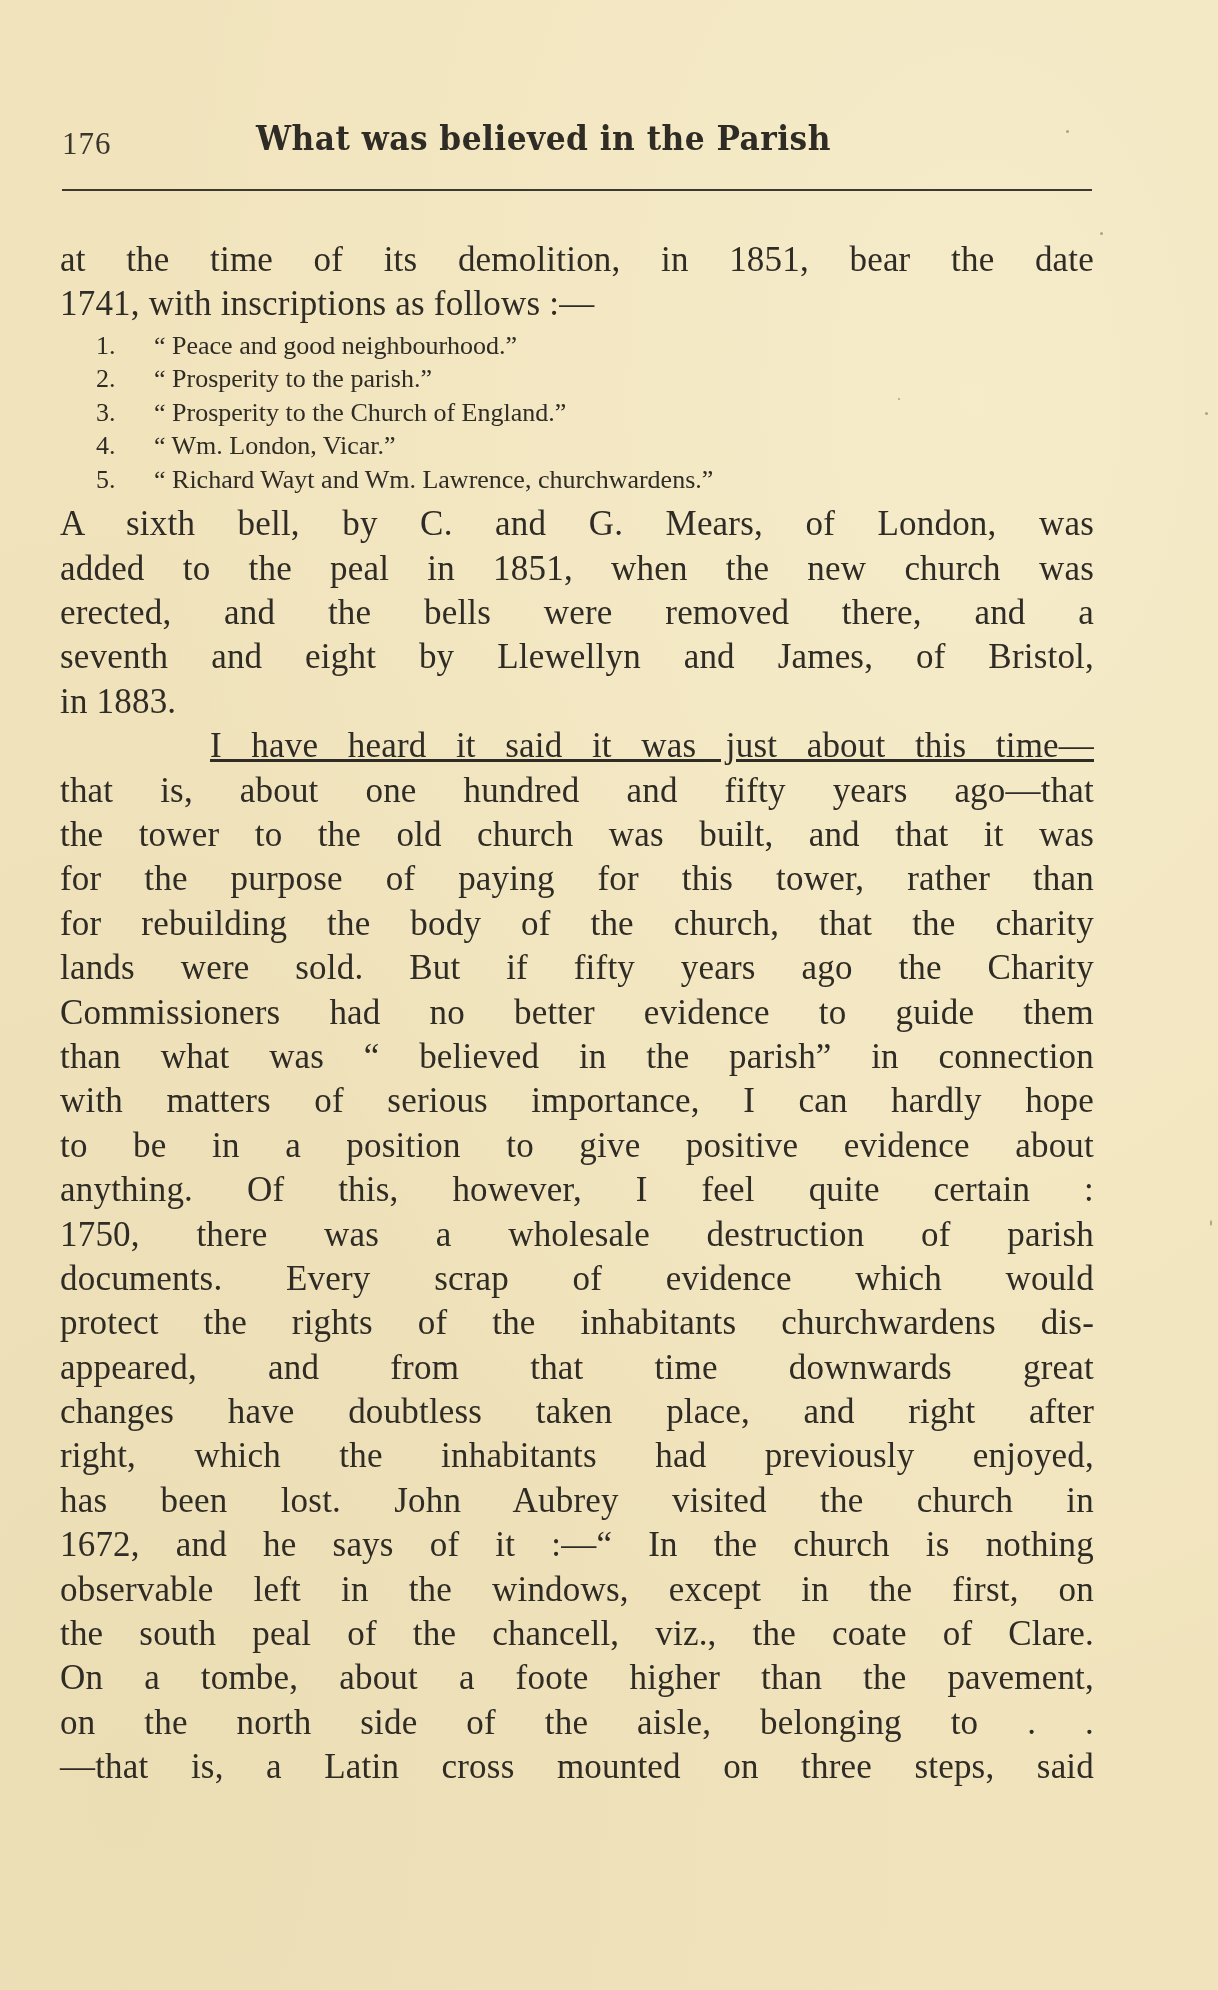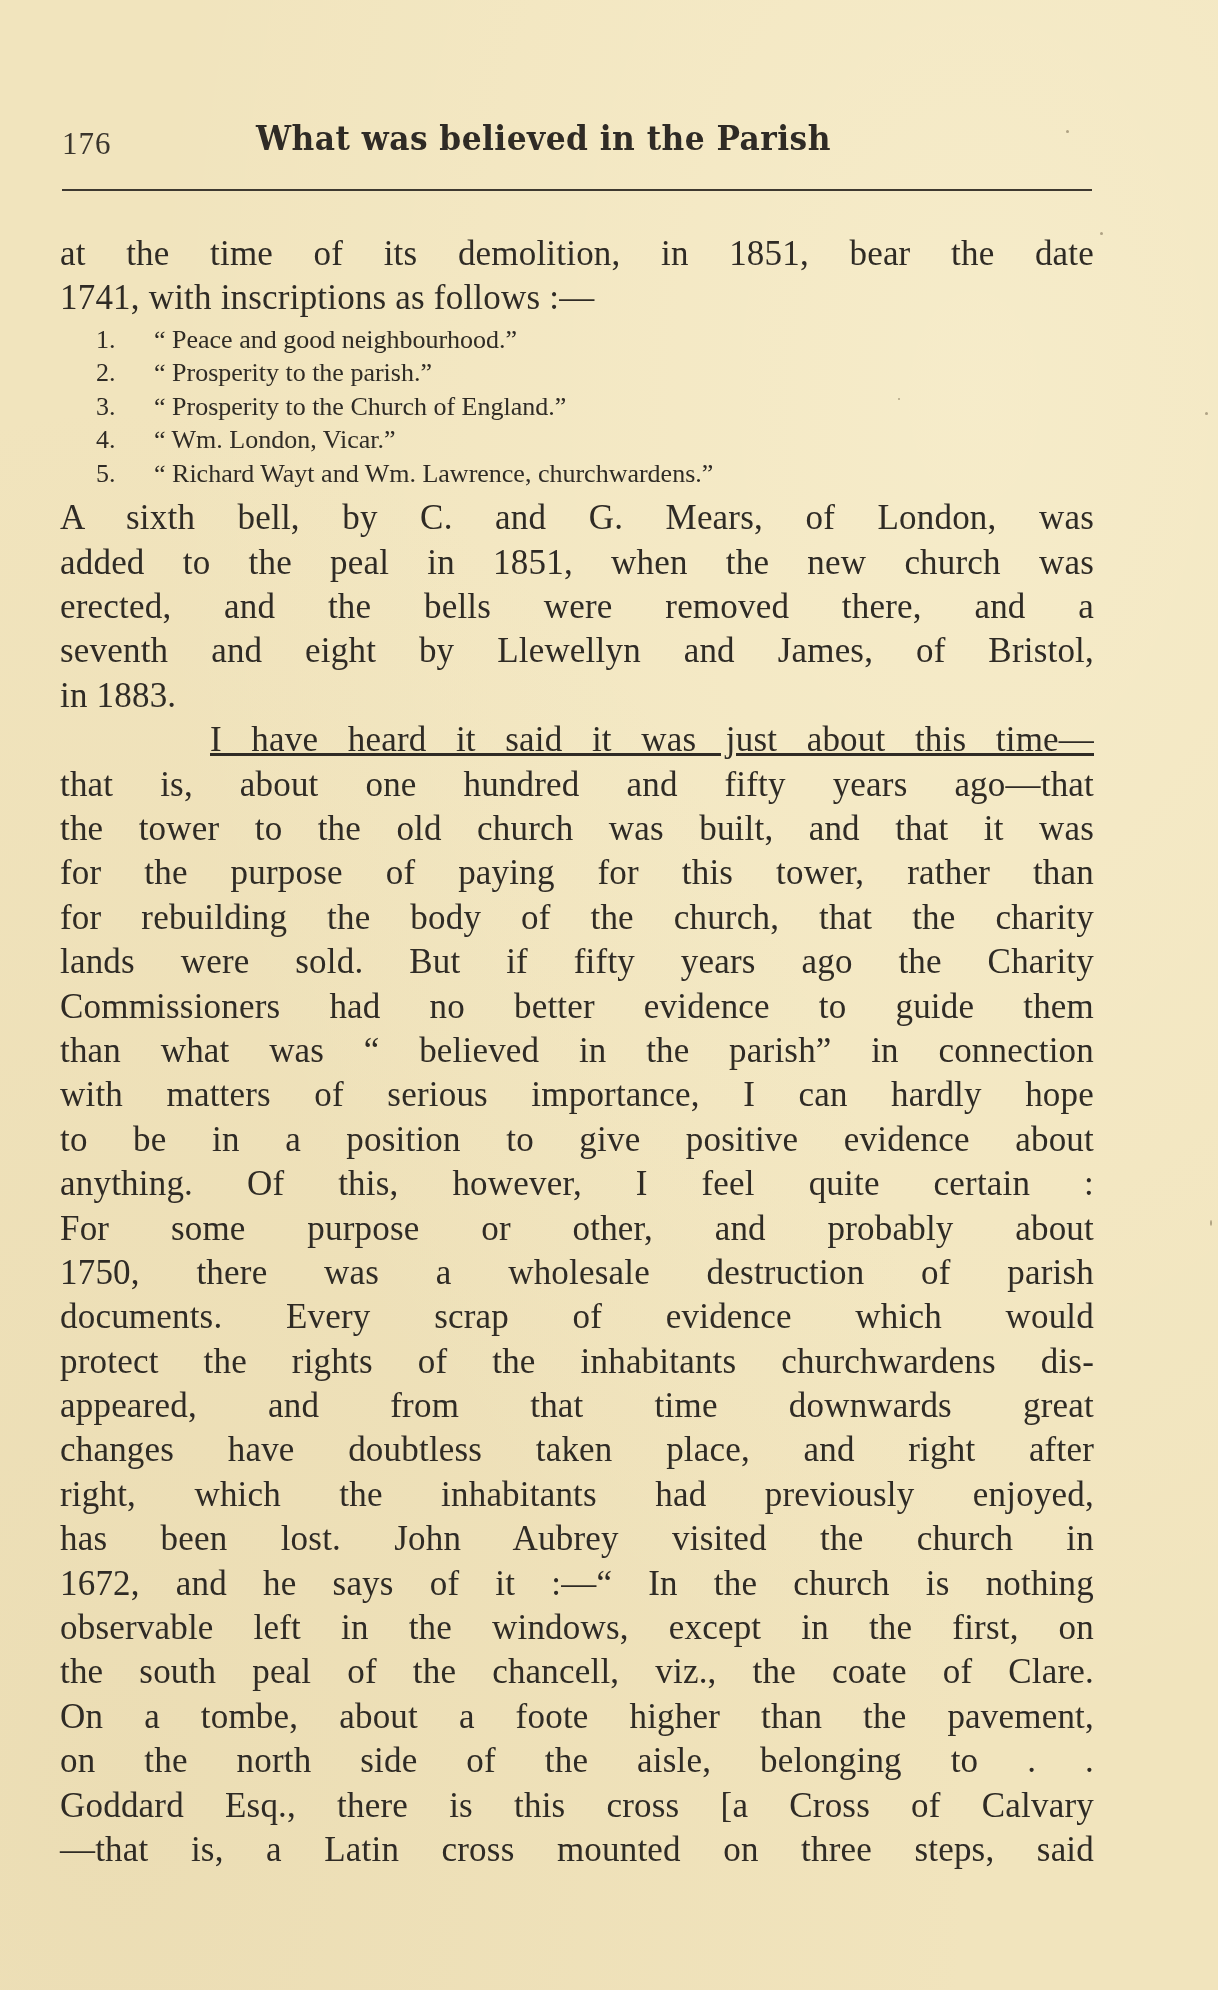--- a/index.html
+++ b/index.html
@@ -56,21 +56,21 @@
     position: absolute;
     left: 62px;
     top: 189px;
     width: 1030px;
     height: 0;
     border-top: 2px solid #3e3930;
   }
   .body-text {
     position: absolute;
     left: 60px;
-    top: 232px;
+    top: 238px;
     width: 1034px;
     margin: 0;
   }
   .line {
     display: block;
     height: 44.4px;
     line-height: 44.4px;
     font-size: 35px;
     white-space: nowrap;
     text-align: justify;
@@ -170,34 +170,32 @@
       <span class="line">that is, about one hundred and fifty years ago—that</span>
       <span class="line">the tower to the old church was built, and that it was</span>
       <span class="line">for the purpose of paying for this tower, rather than</span>
       <span class="line">for rebuilding the body of the church, that the charity</span>
       <span class="line">lands were sold. But if fifty years ago the Charity</span>
       <span class="line">Commissioners had no better evidence to guide them</span>
       <span class="line">than what was “ believed in the parish” in connection</span>
       <span class="line">with matters of serious importance, I can hardly hope</span>
       <span class="line">to be in a position to give positive evidence about</span>
       <span class="line">anything. Of this, however, I feel quite certain :</span>
-      <span class="line">For some purpose or other, and probably about</span>
       <span class="line">1750, there was a wholesale destruction of parish</span>
       <span class="line">documents. Every scrap of evidence which would</span>
       <span class="line">protect the rights of the inhabitants churchwardens dis-</span>
       <span class="line">appeared, and from that time downwards great</span>
       <span class="line">changes have doubtless taken place, and right after</span>
       <span class="line">right, which the inhabitants had previously enjoyed,</span>
       <span class="line">has been lost. John Aubrey visited the church in</span>
       <span class="line">1672, and he says of it :—“ In the church is nothing</span>
       <span class="line">observable left in the windows, except in the first, on</span>
       <span class="line">the south peal of the chancell, viz., the coate of Clare.</span>
       <span class="line">On a tombe, about a foote higher than the pavement,</span>
       <span class="line">on the north side of the aisle, belonging to . .</span>
-      <span class="line">Goddard Esq., there is this cross [a Cross of Calvary</span>
       <span class="line">—that is, a Latin cross mounted on three steps, said</span>
     </div>
 
   </div>
 
   <span class="speck" style="left:1066px;top:130px;"></span>
   <span class="speck" style="left:1100px;top:232px;"></span>
   <span class="speck" style="left:1205px;top:412px;"></span>
   <span class="speck" style="left:898px;top:398px;width:2px;height:2px;"></span>
   <span class="speck" style="left:1210px;top:1220px;width:2px;height:6px;"></span>

